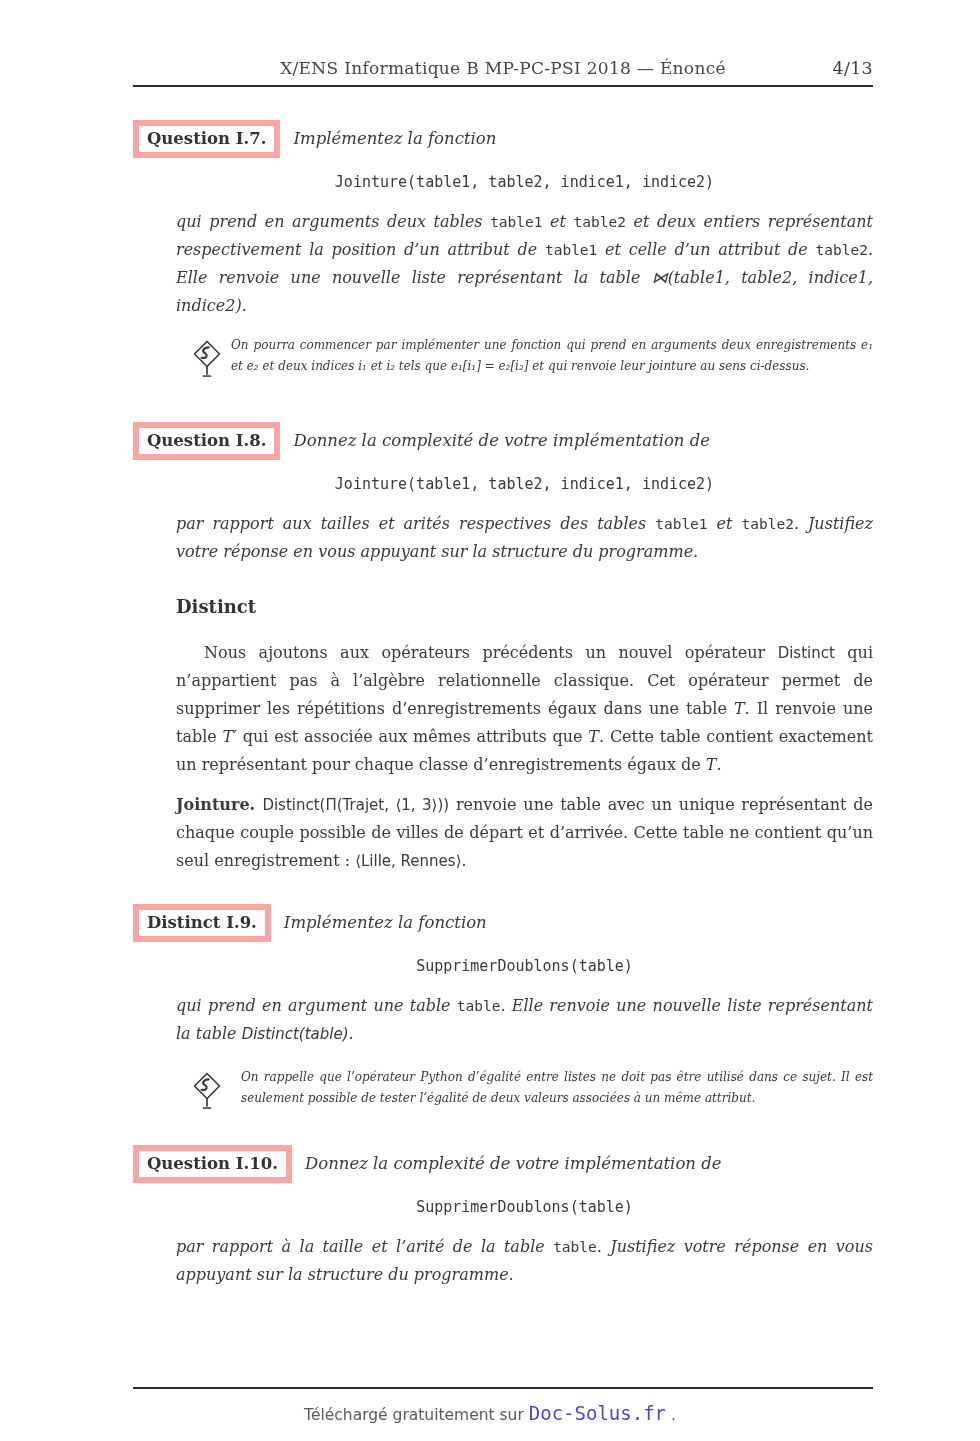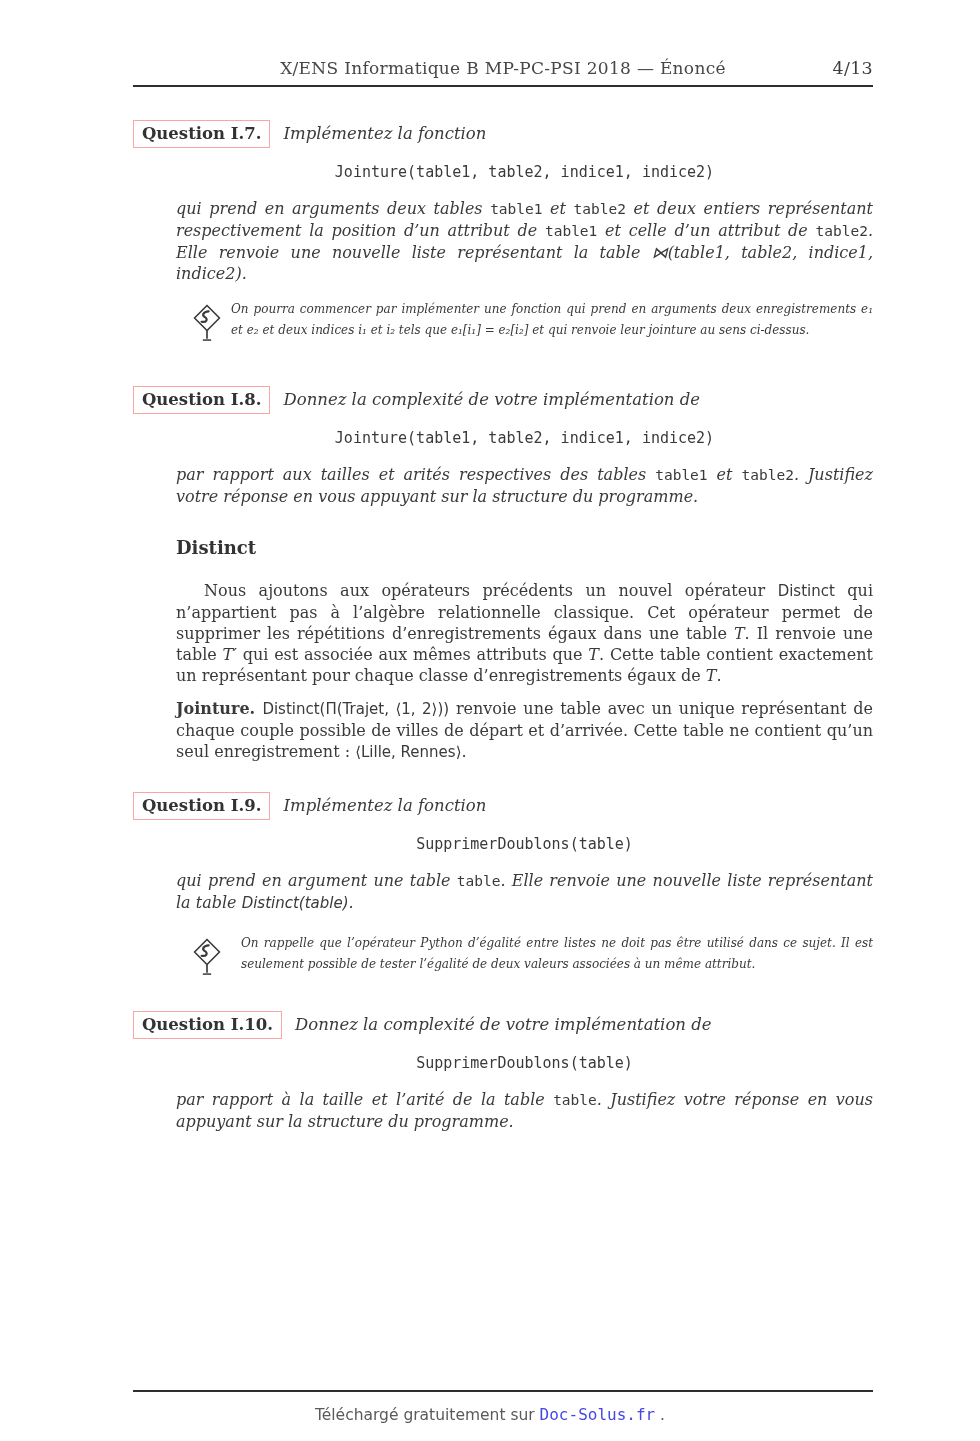--- a/index.html
+++ b/index.html
@@ -15,37 +15,37 @@
   }
   .inner{padding:0 107px 0 133px;}
   
   .header{padding-top:49px;}
   .header-line{position:relative;text-align:center;font-size:17px;color:#474747;letter-spacing:.3px;}
   .pageno{position:absolute;right:0;top:0;font-size:17.5px;color:#3d3d3d;}
   .rule{height:2px;background:#2e2e2e;margin-top:7px;}
   
   .qrow{display:flex;align-items:baseline;gap:13px;margin-top:33px;}
   .qbox{
-    border:1px solid #fca5a5;
+    border:6px solid #fca5a5;
     padding:3px 8px 4px 8px;
     font-weight:bold;font-size:16.5px;color:#333;
     white-space:nowrap;background:#fff;
   }
   .qintro{font-style:italic;font-size:16.5px;color:#3a3a3a;}
   
   .codeline{
     margin:15px 0 17px 43px;
     text-align:center;
     font-family:"DejaVu Sans Mono","Liberation Mono",monospace;
     font-size:15px;color:#3a3a3a;
   }
   
   .para{
     margin-left:43px;
-    font-size:16px;line-height:21px;
+    font-size:16px;line-height:28px;
     text-align:justify;color:#3a3a3a;
   }
   .para.indent{text-indent:28px;}
   .mt22{margin-top:22px;}
   .mt12{margin-top:12px;}
   
   .remark{display:flex;margin:15px 0 0 59px;gap:9px;}
   .remark .sign{flex:0 0 30px;padding-top:2px;}
   .remark-text{flex:1;font-size:12px;line-height:21px;text-align:justify;font-style:italic;}
   
@@ -60,21 +60,21 @@
   
   .footer{position:absolute;left:0;right:0;bottom:26px;}
   .footer .rule{margin:0 107px 0 133px;}
   .footer-line{
     margin-top:13px;text-align:center;
     font-family:"DejaVu Sans","Liberation Sans",sans-serif;
     font-size:15.5px;color:#5a5a5a;
   }
   .footer-line a{
     font-family:"DejaVu Sans Mono","Liberation Mono",monospace;
-    color:#4646e6;text-decoration:none;font-size:16px;
+    color:#4646e6;text-decoration:none;font-size:19px;
   }
   svg .stroke{stroke:#3a3a3a;fill:none;}
 </style>
 </head>
 <body>
 
 <div class="page">
   <div class="inner">
 
     <div class="header">
@@ -106,24 +106,24 @@
 
     <div class="qrow" style="margin-top:37px;">
       <span class="qbox">Question I.8.</span>
       <span class="qintro">Donnez la complexité de votre implémentation de</span>
     </div>
     <div class="codeline">Jointure(table1, table2, indice1, indice2)</div>
     <div class="para"><span class="p-it">par rapport aux tailles et arités respectives des tables </span><span class="p-code">table1</span><span class="p-it"> et </span><span class="p-code">table2</span><span class="p-it">. Justifiez votre réponse en vous appuyant sur la structure du programme.</span></div>
 
     <div class="h2">Distinct</div>
     <div class="para indent mt22"><span class="p-rm">Nous ajoutons aux opérateurs précédents un nouvel opérateur </span><span class="p-sf">Distinct</span><span class="p-rm"> qui n’appartient pas à l’algèbre relationnelle classique. Cet opérateur permet de supprimer les répétitions d’enregistrements égaux dans une table </span><span class="p-it">T</span><span class="p-rm">. Il renvoie une table </span><span class="p-it">T′</span><span class="p-rm"> qui est associée aux mêmes attributs que </span><span class="p-it">T</span><span class="p-rm">. Cette table contient exactement un représentant pour chaque classe d’enregistrements égaux de </span><span class="p-it">T</span><span class="p-rm">.</span></div>
-    <div class="para mt12"><span class="p-bf">Jointure. </span><span class="p-sf">Distinct(Π(Trajet, ⟨1, 2⟩))</span><span class="p-rm"> renvoie une table avec un unique représentant de chaque couple possible de villes de départ et d’arrivée. Cette table ne contient qu’un seul enregistrement : </span><span class="p-sf">⟨Lille, Rennes⟩</span><span class="p-rm">.</span></div>
+    <div class="para mt12"><span class="p-bf">Jointure. </span><span class="p-sf">Distinct(Π(Trajet, ⟨1, 3⟩))</span><span class="p-rm"> renvoie une table avec un unique représentant de chaque couple possible de villes de départ et d’arrivée. Cette table ne contient qu’un seul enregistrement : </span><span class="p-sf">⟨Lille, Rennes⟩</span><span class="p-rm">.</span></div>
 
     <div class="qrow" style="margin-top:29px;">
-      <span class="qbox">Question I.9.</span>
+      <span class="qbox">Distinct I.9.</span>
       <span class="qintro">Implémentez la fonction</span>
     </div>
     <div class="codeline">SupprimerDoublons(table)</div>
     <div class="para"><span class="p-it">qui prend en argument une table </span><span class="p-code">table</span><span class="p-it">. Elle renvoie une nouvelle liste représentant la table </span><span class="p-sfit">Distinct(table)</span><span class="p-it">.</span></div>
 
     <div class="remark" style="margin-top:19px;gap:19px;">
       <span class="sign">
         <svg width="30" height="44" viewBox="0 0 36 48">
           <polygon points="18,3 33,18 18,33 3,18" fill="#ffffff" stroke="#3a3a3a" stroke-width="2" stroke-linejoin="round"></polygon>
           <path class="stroke" d="M 11.5 22.5 C 17.5 23.5 19.5 19.5 15.5 17 C 11.5 14.5 13.5 10.5 20 10" stroke-width="2.6" stroke-linecap="round"></path>

